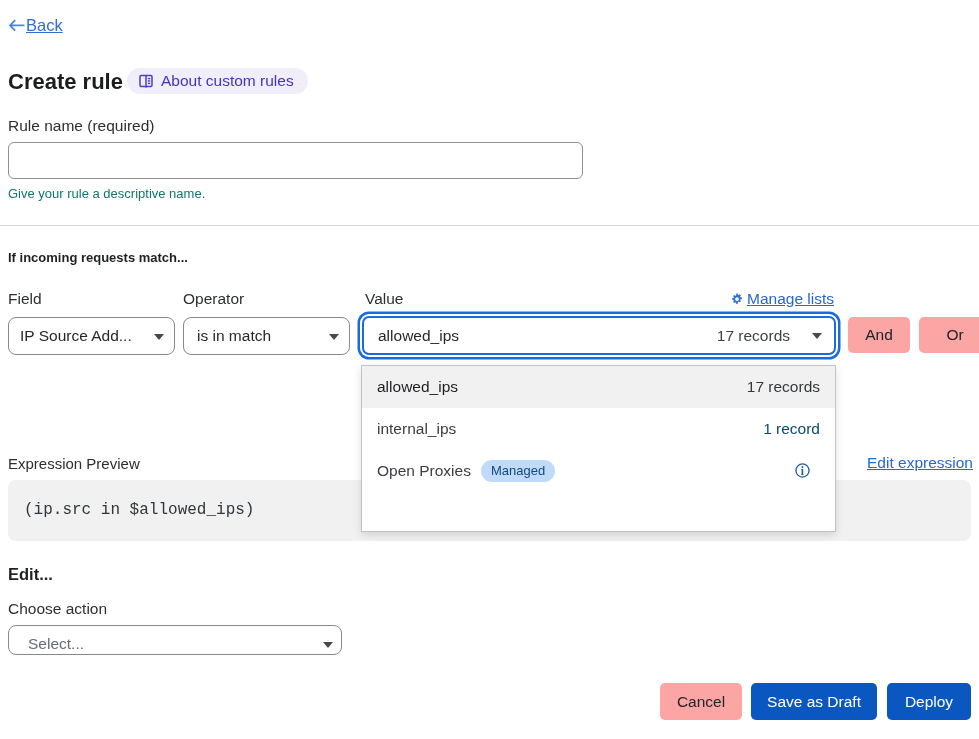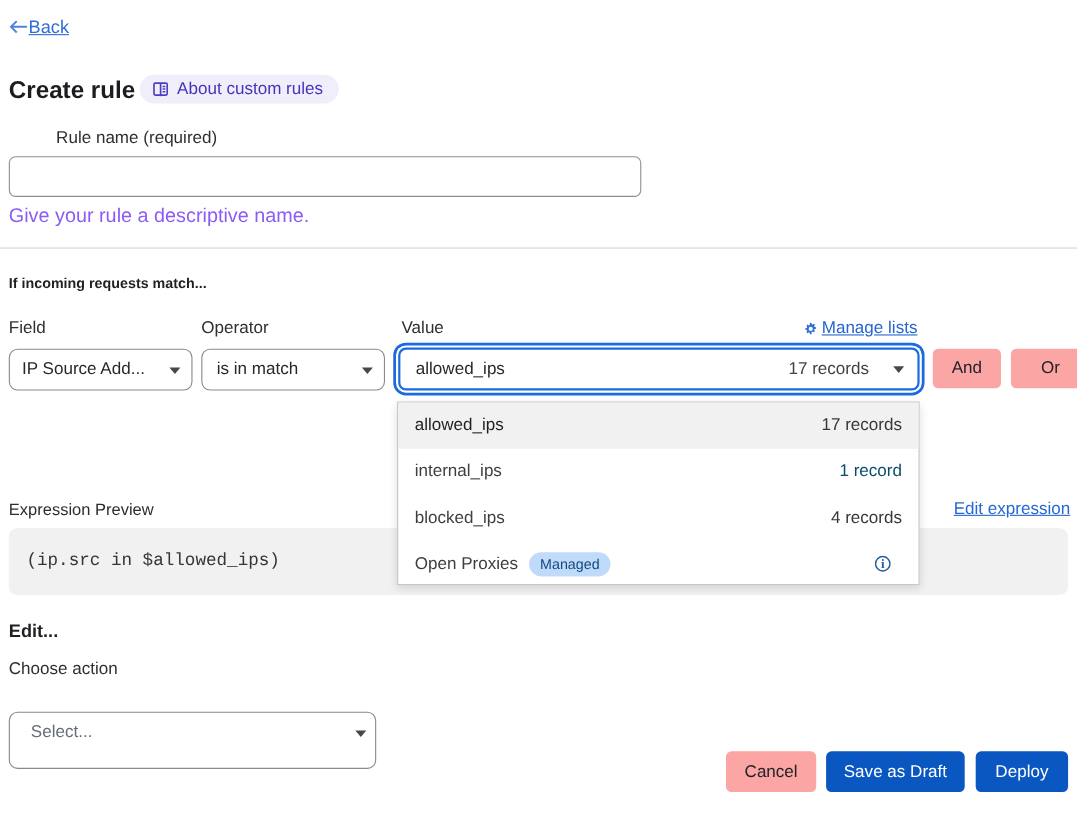--- a/index.html
+++ b/index.html
@@ -30,23 +30,23 @@
       <line x1="7" y1="1.5" x2="7" y2="13.6" stroke="#4c3fc0" stroke-width="1.5"></line>
       <line x1="8.8" y1="4.6" x2="11.3" y2="4.6" stroke="#4c3fc0" stroke-width="1.4"></line>
       <line x1="8.8" y1="7" x2="11.3" y2="7" stroke="#4c3fc0" stroke-width="1.4"></line>
       <line x1="8.8" y1="9.4" x2="11.3" y2="9.4" stroke="#4c3fc0" stroke-width="1.4"></line>
     </svg>
     <span style="font-size:15.5px; color:#4334ba;">About custom rules</span>
   </div>
 
   <div class="abs" style="left:8px; top:69px; font-size:22px; font-weight:700; color:#1c1d20;">Create rule</div>
 
-  <div class="abs lbl" style="left:8px; top:117px;margin-left:43px;">Rule name (required)</div>
+  <div class="abs lbl" style="left:8px; top:117px;">Rule name (required)</div>
   <div class="abs" style="left:8px; top:142px; width:575px; height:37px; border:1px solid #909090; border-radius:6px; background:#fff;"></div>
-  <div class="abs" style="left:8px; top:186px; font-size:18px; color:#8b5cf6;">Give your rule a descriptive name.</div>
+  <div class="abs" style="left:8px; top:186px; font-size:13px; color:#0f766e;">Give your rule a descriptive name.</div>
 
   <div class="abs" style="left:0; top:225px; width:979px; height:1px; background:#d4d4d4;"></div>
 
   <div class="abs" style="left:8px; top:250px; font-size:13px; font-weight:700; color:#1f2024;">If incoming requests match...</div>
 
   <div class="abs lbl" style="left:8px; top:290px;">Field</div>
   <div class="abs lbl" style="left:183px; top:290px;">Operator</div>
   <div class="abs lbl" style="left:365px; top:290px;">Value</div>
 
   <div class="abs" style="top:290px; left:731px; display:flex; align-items:center;">
@@ -84,38 +84,34 @@
 
   <div class="abs" style="left:361px; top:365px; width:475px; height:167px; background:#fff; border:1px solid #c3c3c3; box-shadow:0 3px 8px rgba(0,0,0,0.13); z-index:5;">
     <div style="height:42px; background:#f1f1f1; display:flex; align-items:center; justify-content:space-between; padding:0 15px; font-size:15.5px;">
       <span style="color:#1e1f22;">allowed_ips</span>
         <span style="color:#35373b;">17 records</span>
     </div>
     <div style="height:42px; display:flex; align-items:center; justify-content:space-between; padding:0 15px; font-size:15.5px;gap:32px;">
       <span style="color:#3c3e42;">internal_ips</span>
         <span style="color:#0c4a6e;">1 record</span>
     </div>
-    <div style="height:42px; display:flex; align-items:center; justify-content:space-between; padding:0 15px; font-size:15.5px;">
-      <span style="color:#3c3e42;">blocked_ips</span>
-        <span style="color:#35373b;">4 records</span>
-    </div>
     <div style="height:41px; display:flex; align-items:center; justify-content:space-between; padding:0 15px; font-size:15.5px;">
       <span style="display:flex; align-items:center; color:#3c3e42;">Open Proxies
         <span style="margin-left:10px; background:#c0dbf9; color:#12487f; font-size:13px; border-radius:12px; padding:3.5px 10px;">Managed</span>
       </span>
       <svg width="15" height="15" viewBox="0 0 16 16" style="margin-right:10px;">
         <circle cx="8" cy="8" r="7" fill="none" stroke="#1f5d9e" stroke-width="1.4"></circle>
         <text x="8" y="12.3" text-anchor="middle" font-family="Liberation Serif, serif" font-weight="bold" font-size="12.5" fill="#1f5d9e">i</text>
       </svg>
     </div>
   </div>
 
   <div class="abs" style="left:8px; top:565px; font-size:16.5px; font-weight:700; color:#1f2024;">Edit...</div>
   <div class="abs lbl" style="left:8px; top:600px;">Choose action</div>
-  <div class="selbox" style="left:8px; top:647px; width:334px; height:52px;">
+  <div class="selbox" style="left:8px; top:625px; width:334px; height:30px;">
     <span class="txt" style="left:19px; color:#666c75;">Select...</span>
     <span class="caret" style="right:8px; top:16px;"></span>
   </div>
 
   <div class="gbtn" style="left:660px; top:683px; width:82px; height:37px; line-height:37px;">Cancel</div>
   <div class="bbtn" style="left:751px; top:683px; width:126px;">Save as Draft</div>
   <div class="bbtn" style="left:887px; top:683px; width:84px;">Deploy</div>
 
 </div>
 

